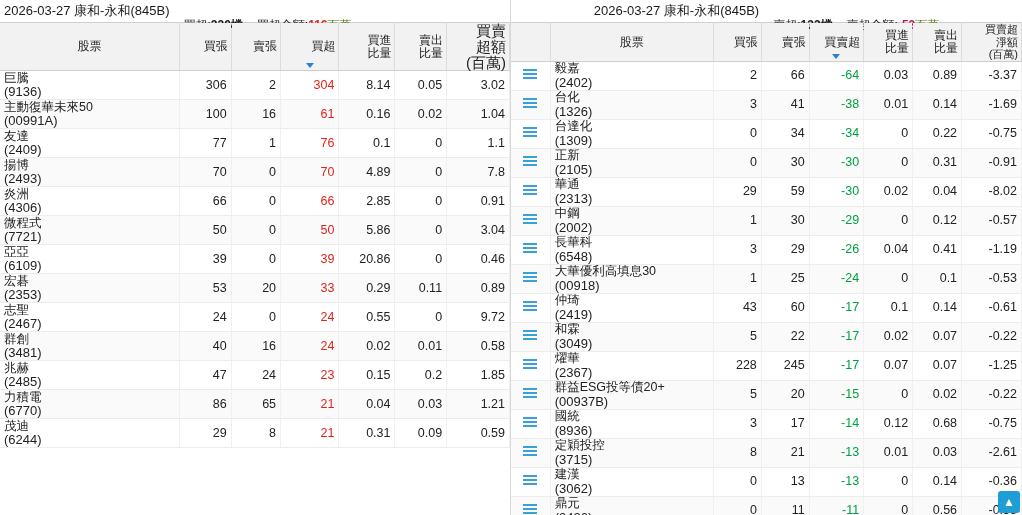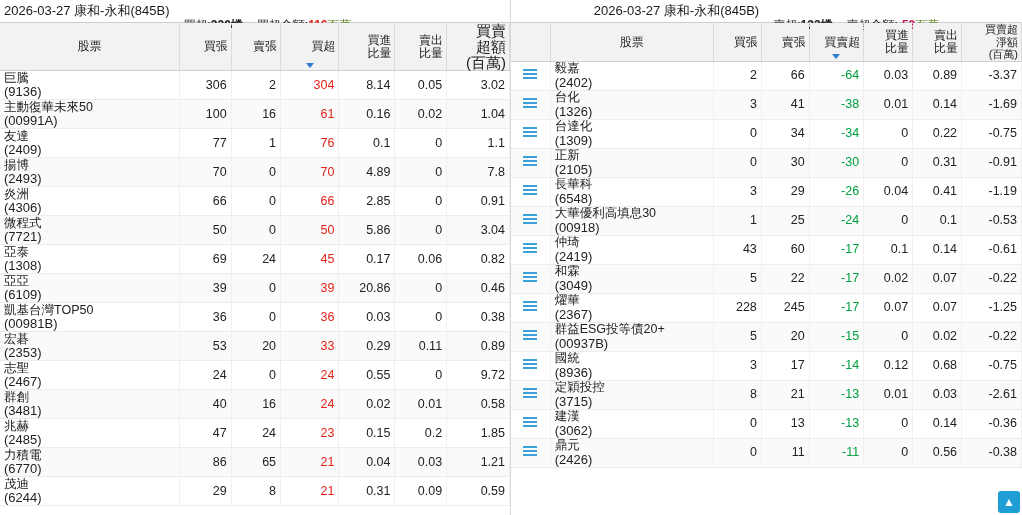--- a/index.html
+++ b/index.html
@@ -235,45 +235,27 @@
         <tr>
           <td class="c-name"><span>微程式</span><span class="code">(7721)</span></td>
           <td class="c-num">50</td>
           <td class="c-num">0</td>
           <td class="c-num red">50</td>
           <td class="c-num">5.86</td>
           <td class="c-num">0</td>
           <td class="c-num">3.04</td>
         </tr>
         <tr>
-          <td class="c-name"><span>亞泰</span><span class="code">(1308)</span></td>
-          <td class="c-num">69</td>
-          <td class="c-num">24</td>
-          <td class="c-num red">45</td>
-          <td class="c-num">0.17</td>
-          <td class="c-num">0.06</td>
-          <td class="c-num">0.82</td>
-        </tr>
-        <tr>
           <td class="c-name"><span>亞亞</span><span class="code">(6109)</span></td>
           <td class="c-num">39</td>
           <td class="c-num">0</td>
           <td class="c-num red">39</td>
           <td class="c-num">20.86</td>
           <td class="c-num">0</td>
           <td class="c-num">0.46</td>
-        </tr>
-        <tr>
-          <td class="c-name"><span>凱基台灣TOP50</span><span class="code">(00981B)</span></td>
-          <td class="c-num">36</td>
-          <td class="c-num">0</td>
-          <td class="c-num red">36</td>
-          <td class="c-num">0.03</td>
-          <td class="c-num">0</td>
-          <td class="c-num">0.38</td>
         </tr>
         <tr>
           <td class="c-name"><span>宏碁</span><span class="code">(2353)</span></td>
           <td class="c-num">53</td>
           <td class="c-num">20</td>
           <td class="c-num red">33</td>
           <td class="c-num">0.29</td>
           <td class="c-num">0.11</td>
           <td class="c-num">0.89</td>
         </tr>
@@ -401,20 +383,40 @@
           <td class="c-name"><span>正新</span><span class="code">(2105)</span></td>
           <td class="c-num">0</td>
           <td class="c-num">30</td>
           <td class="c-num green">-30</td>
           <td class="c-num">0</td>
           <td class="c-num">0.31</td>
           <td class="c-num">-0.91</td>
         </tr>
         <tr>
           <td class="c-ico"><span class="list-icon"><i></i><i></i><i></i></span></td>
+          <td class="c-name"><span>華通</span><span class="code">(2313)</span></td>
+          <td class="c-num">29</td>
+          <td class="c-num">59</td>
+          <td class="c-num green">-30</td>
+          <td class="c-num">0.02</td>
+          <td class="c-num">0.04</td>
+          <td class="c-num">-8.02</td>
+        </tr>
+        <tr>
+          <td class="c-ico"><span class="list-icon"><i></i><i></i><i></i></span></td>
+          <td class="c-name"><span>中鋼</span><span class="code">(2002)</span></td>
+          <td class="c-num">1</td>
+          <td class="c-num">30</td>
+          <td class="c-num green">-29</td>
+          <td class="c-num">0</td>
+          <td class="c-num">0.12</td>
+          <td class="c-num">-0.57</td>
+        </tr>
+        <tr>
+          <td class="c-ico"><span class="list-icon"><i></i><i></i><i></i></span></td>
           <td class="c-name"><span>長華科</span><span class="code">(6548)</span></td>
           <td class="c-num">3</td>
           <td class="c-num">29</td>
           <td class="c-num green">-26</td>
           <td class="c-num">0.04</td>
           <td class="c-num">0.41</td>
           <td class="c-num">-1.19</td>
         </tr>
         <tr>
           <td class="c-ico"><span class="list-icon"><i></i><i></i><i></i></span></td>

